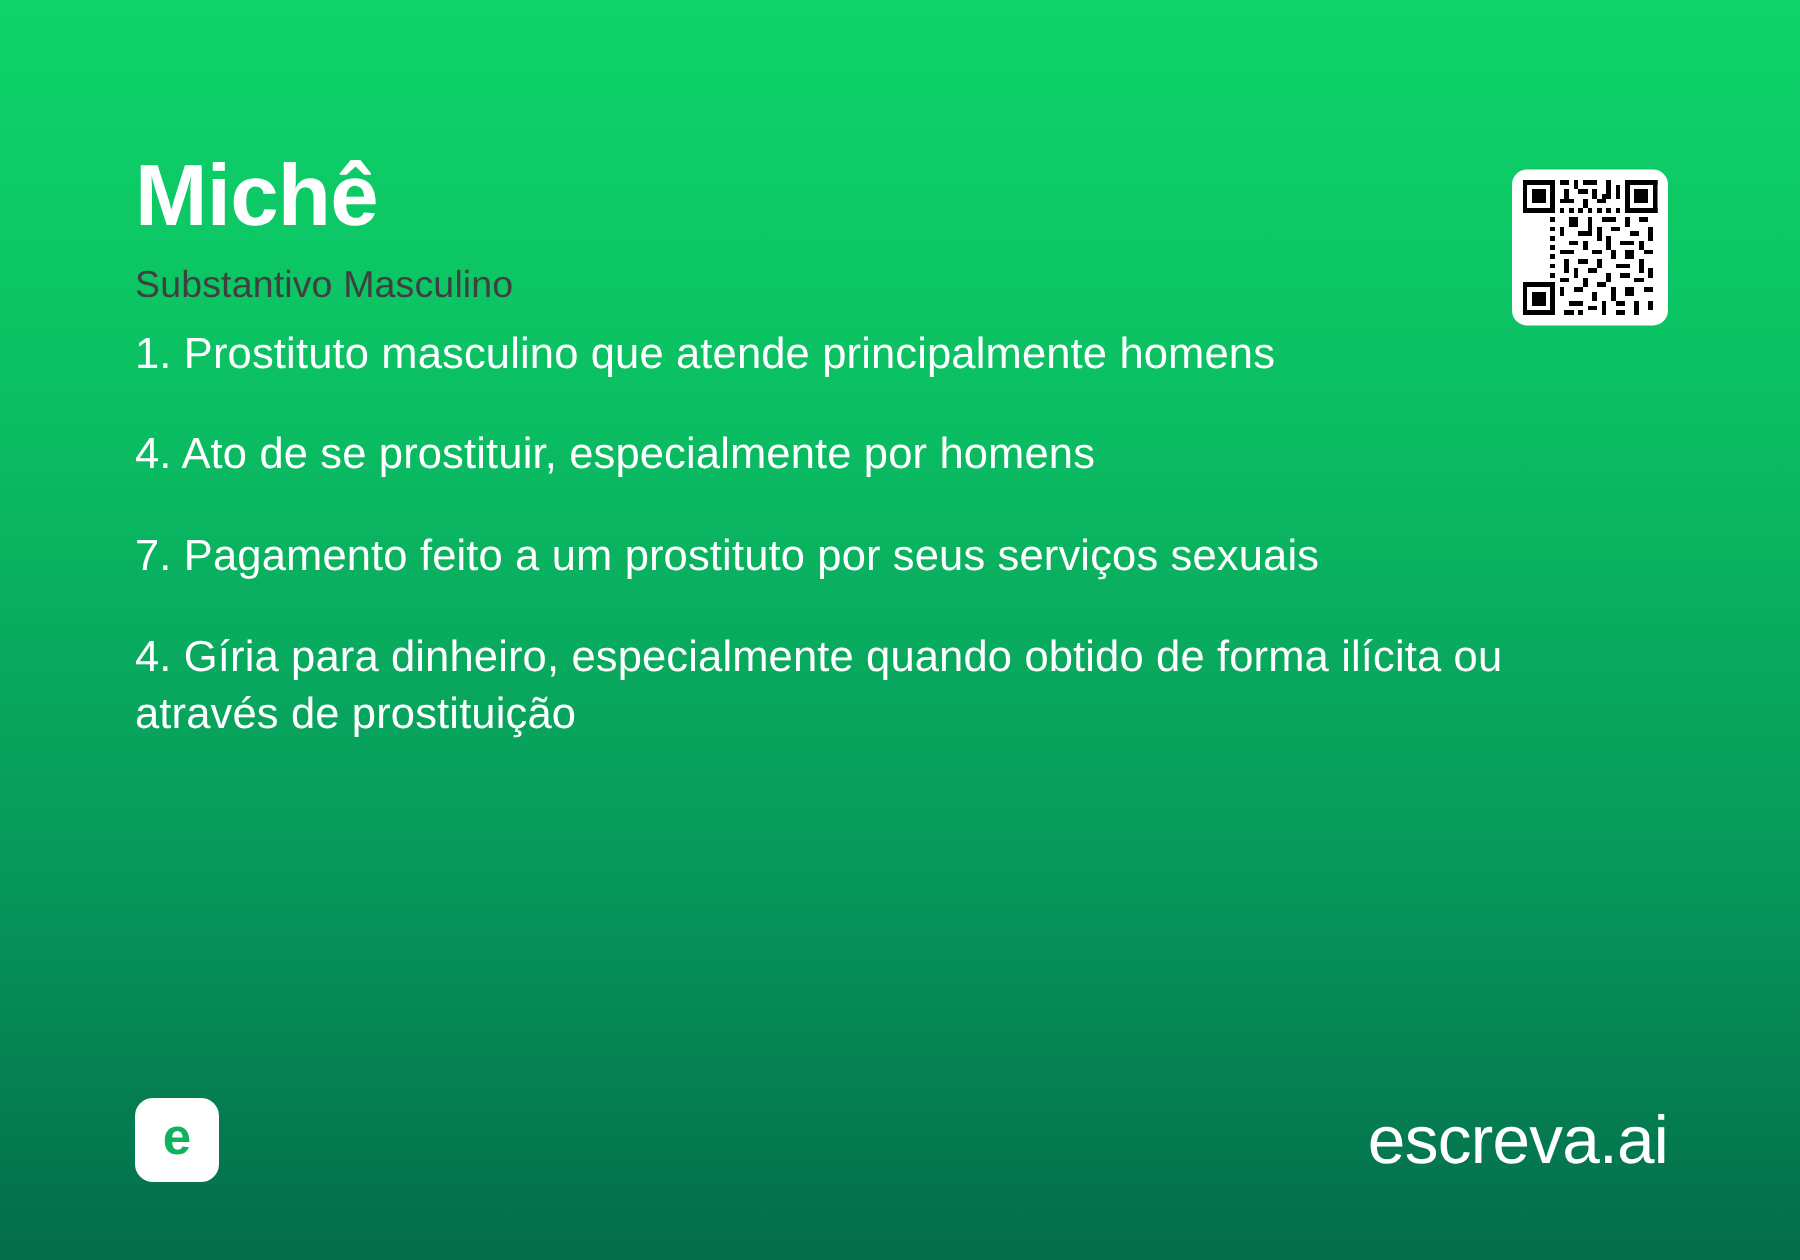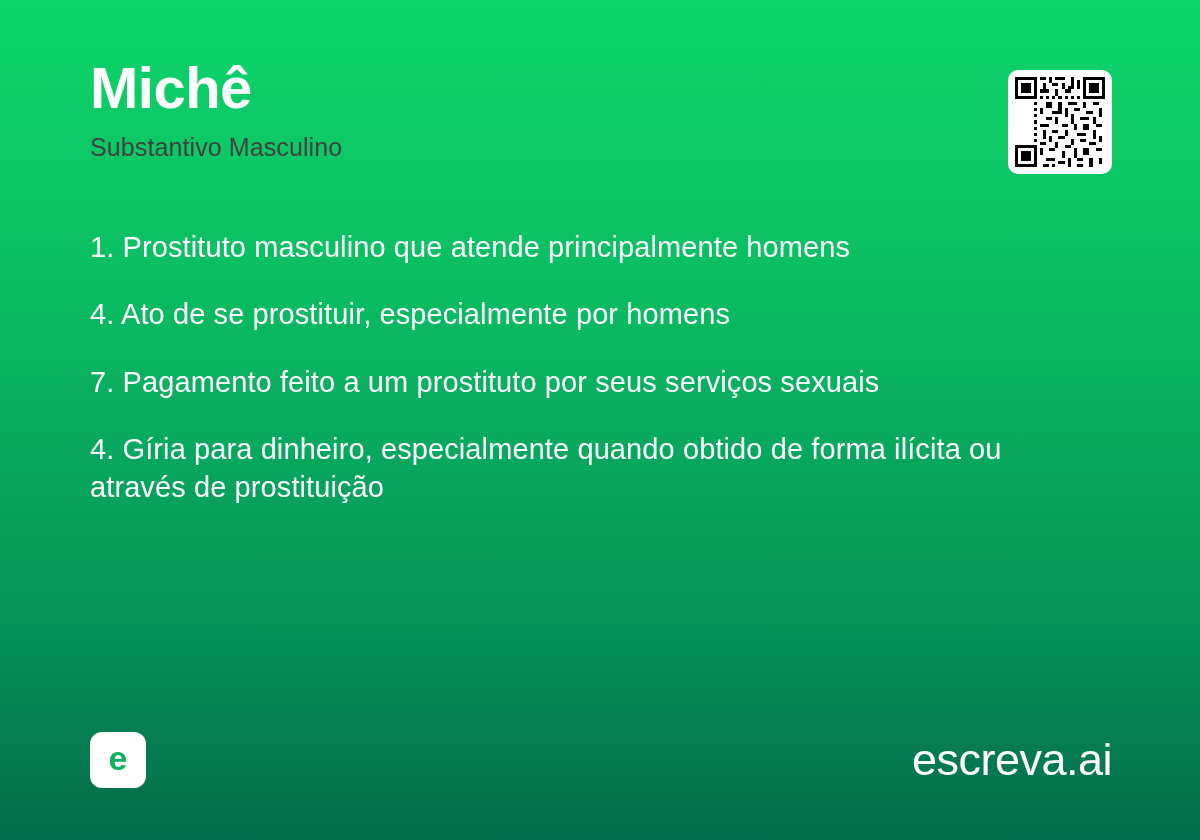--- a/index.html
+++ b/index.html
@@ -11,21 +11,21 @@
   body {
     font-family: "Liberation Sans", sans-serif;
     background: linear-gradient(180deg, #0ed46a 0%, #0bbf62 32%, #06945a 72%, #046c4a 100%);
     position: relative;
     color: #ffffff;
   }
 
   .card {
     position: absolute;
     inset: 0;
-    padding: 58px 88px 0 90px;
+    padding: 101px 88px 0 90px;
   }
 
   
   .header-row {
     display: flex;
     justify-content: space-between;
     align-items: flex-start;
   }
 
   .word {
@@ -51,21 +51,20 @@
     background: #ffffff;
     border-radius: 10px;
     padding: 7px;
     margin-top: 12px;
     flex: 0 0 auto;
   }
   .qr-wrap svg { display: block; width: 100%; height: 100%; }
 
   
   .definitions {
-    margin-top: 54px;
     display: flex;
     flex-direction: column;
     gap: 29px;
   }
   .definition {
     font-size: 29px;
     line-height: 1.32;
     font-weight: 400;
     color: #ffffff;
     max-width: 1000px;

